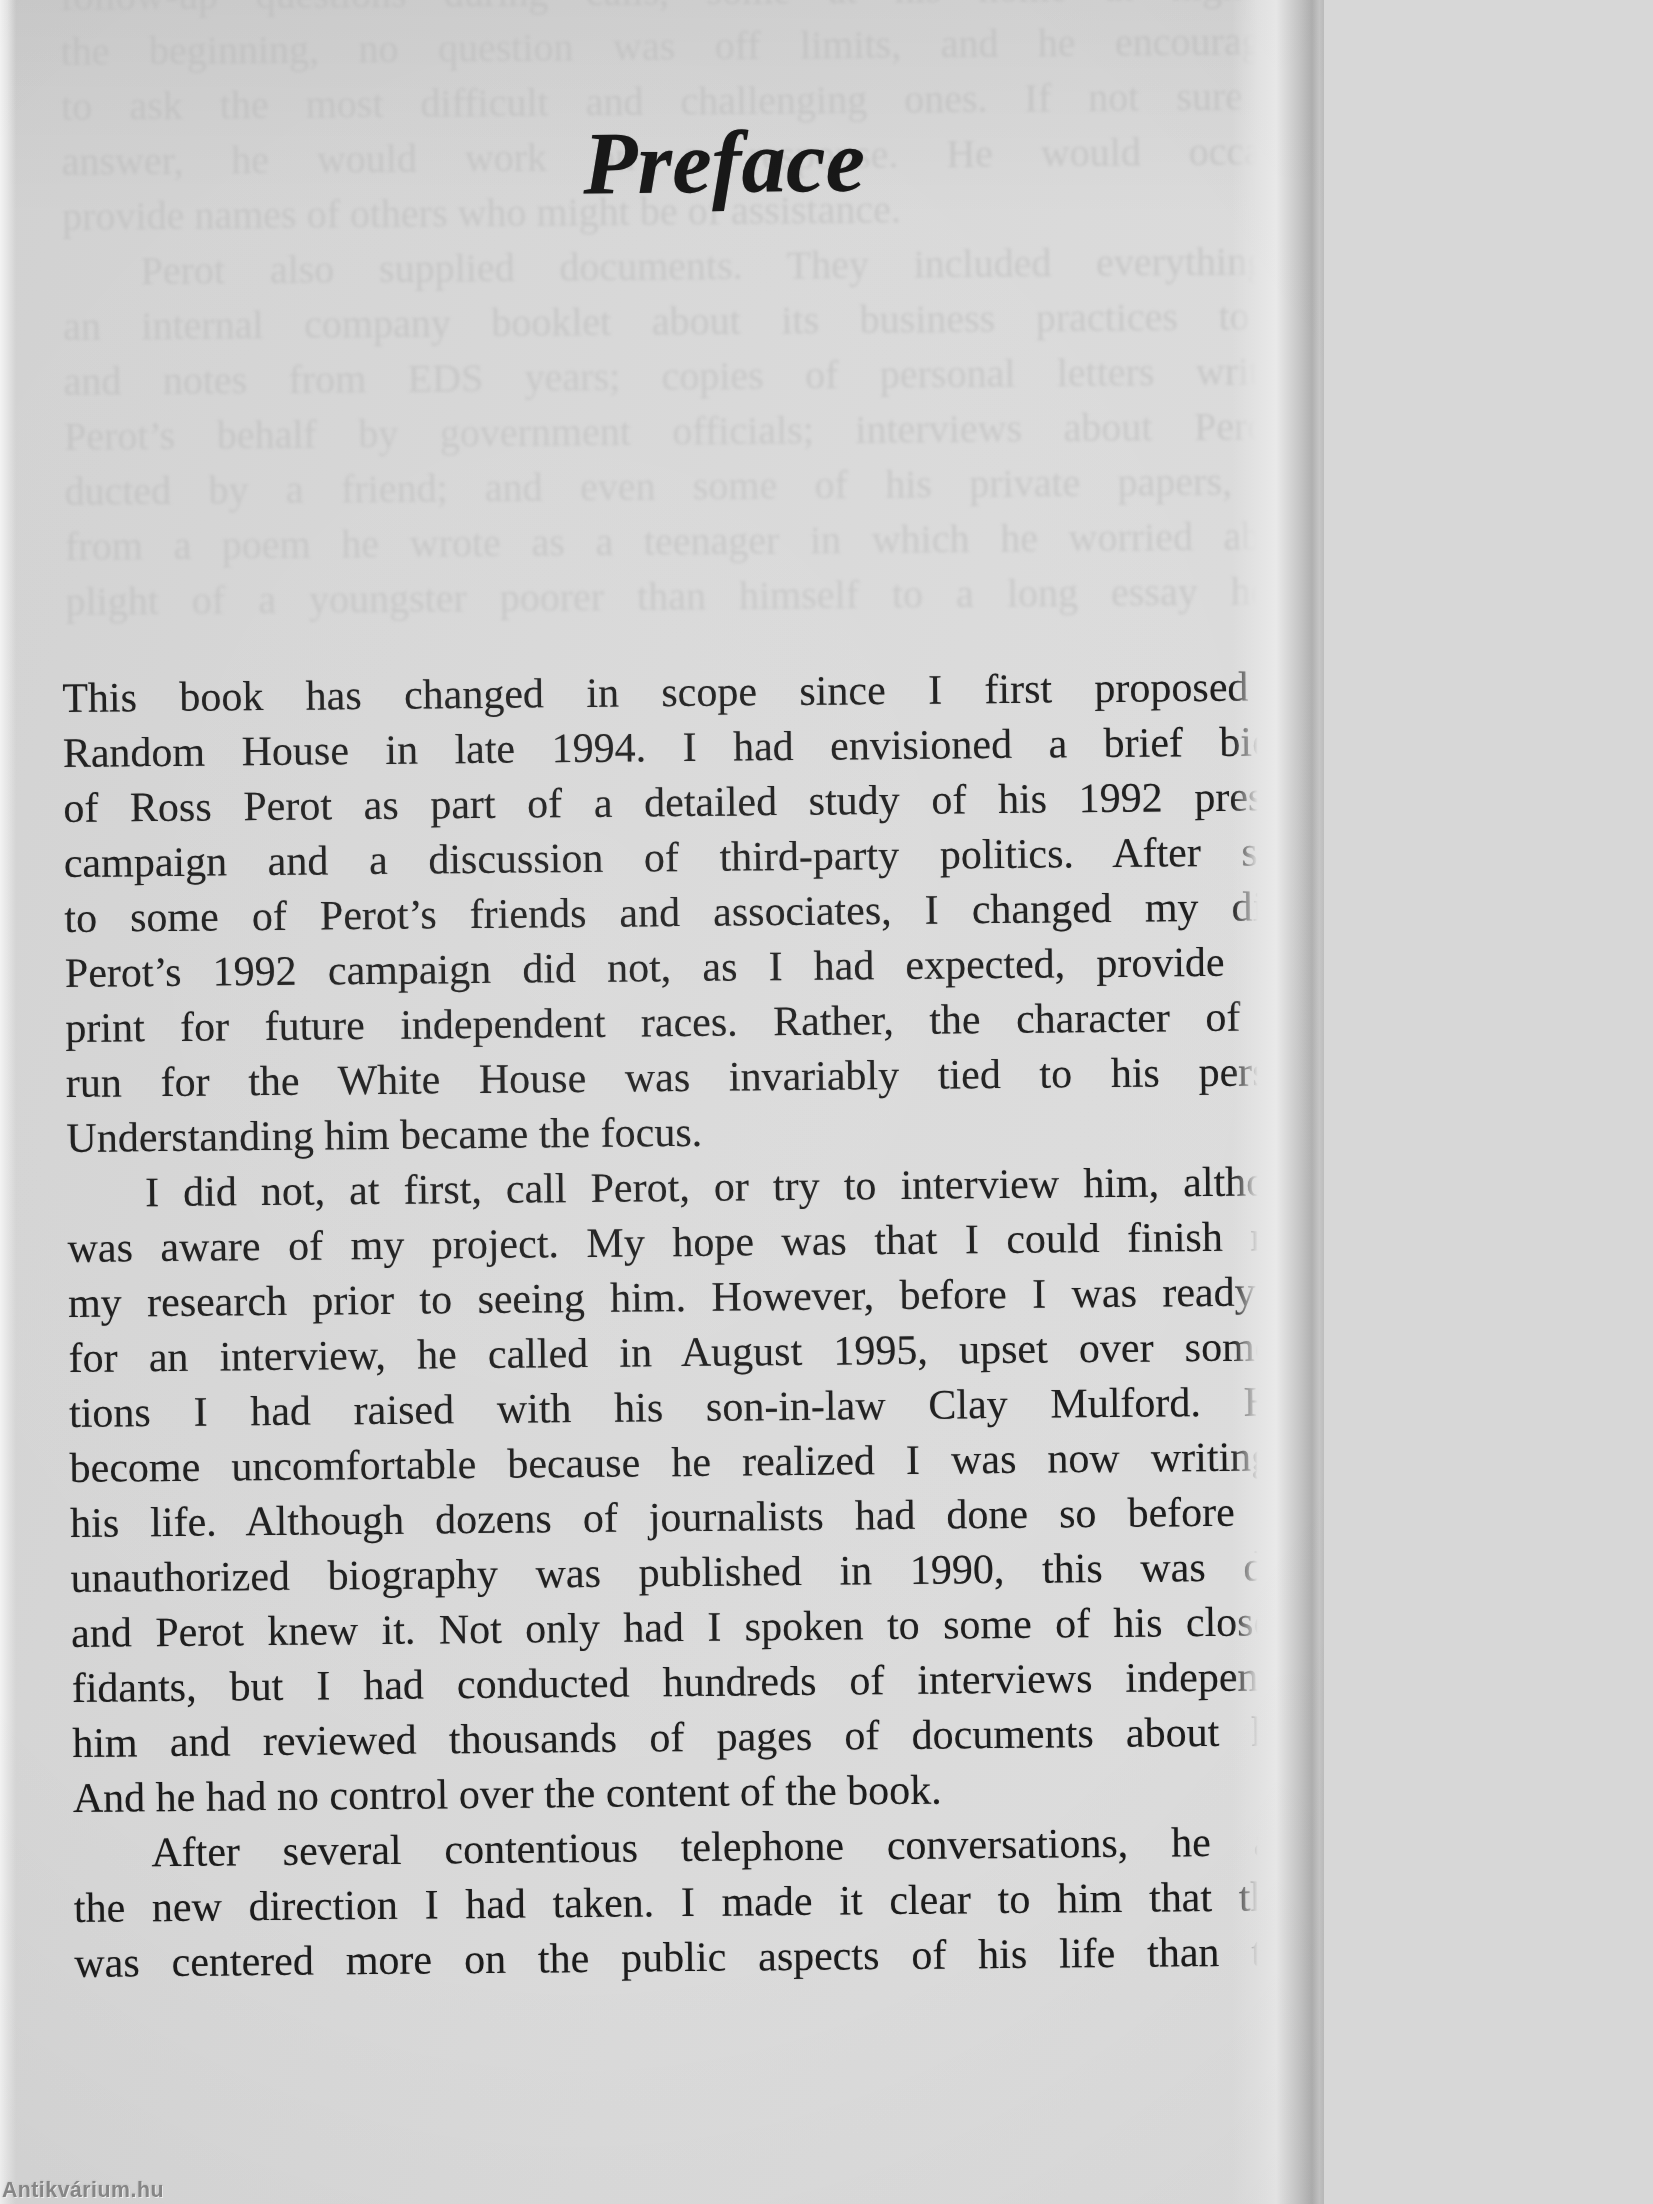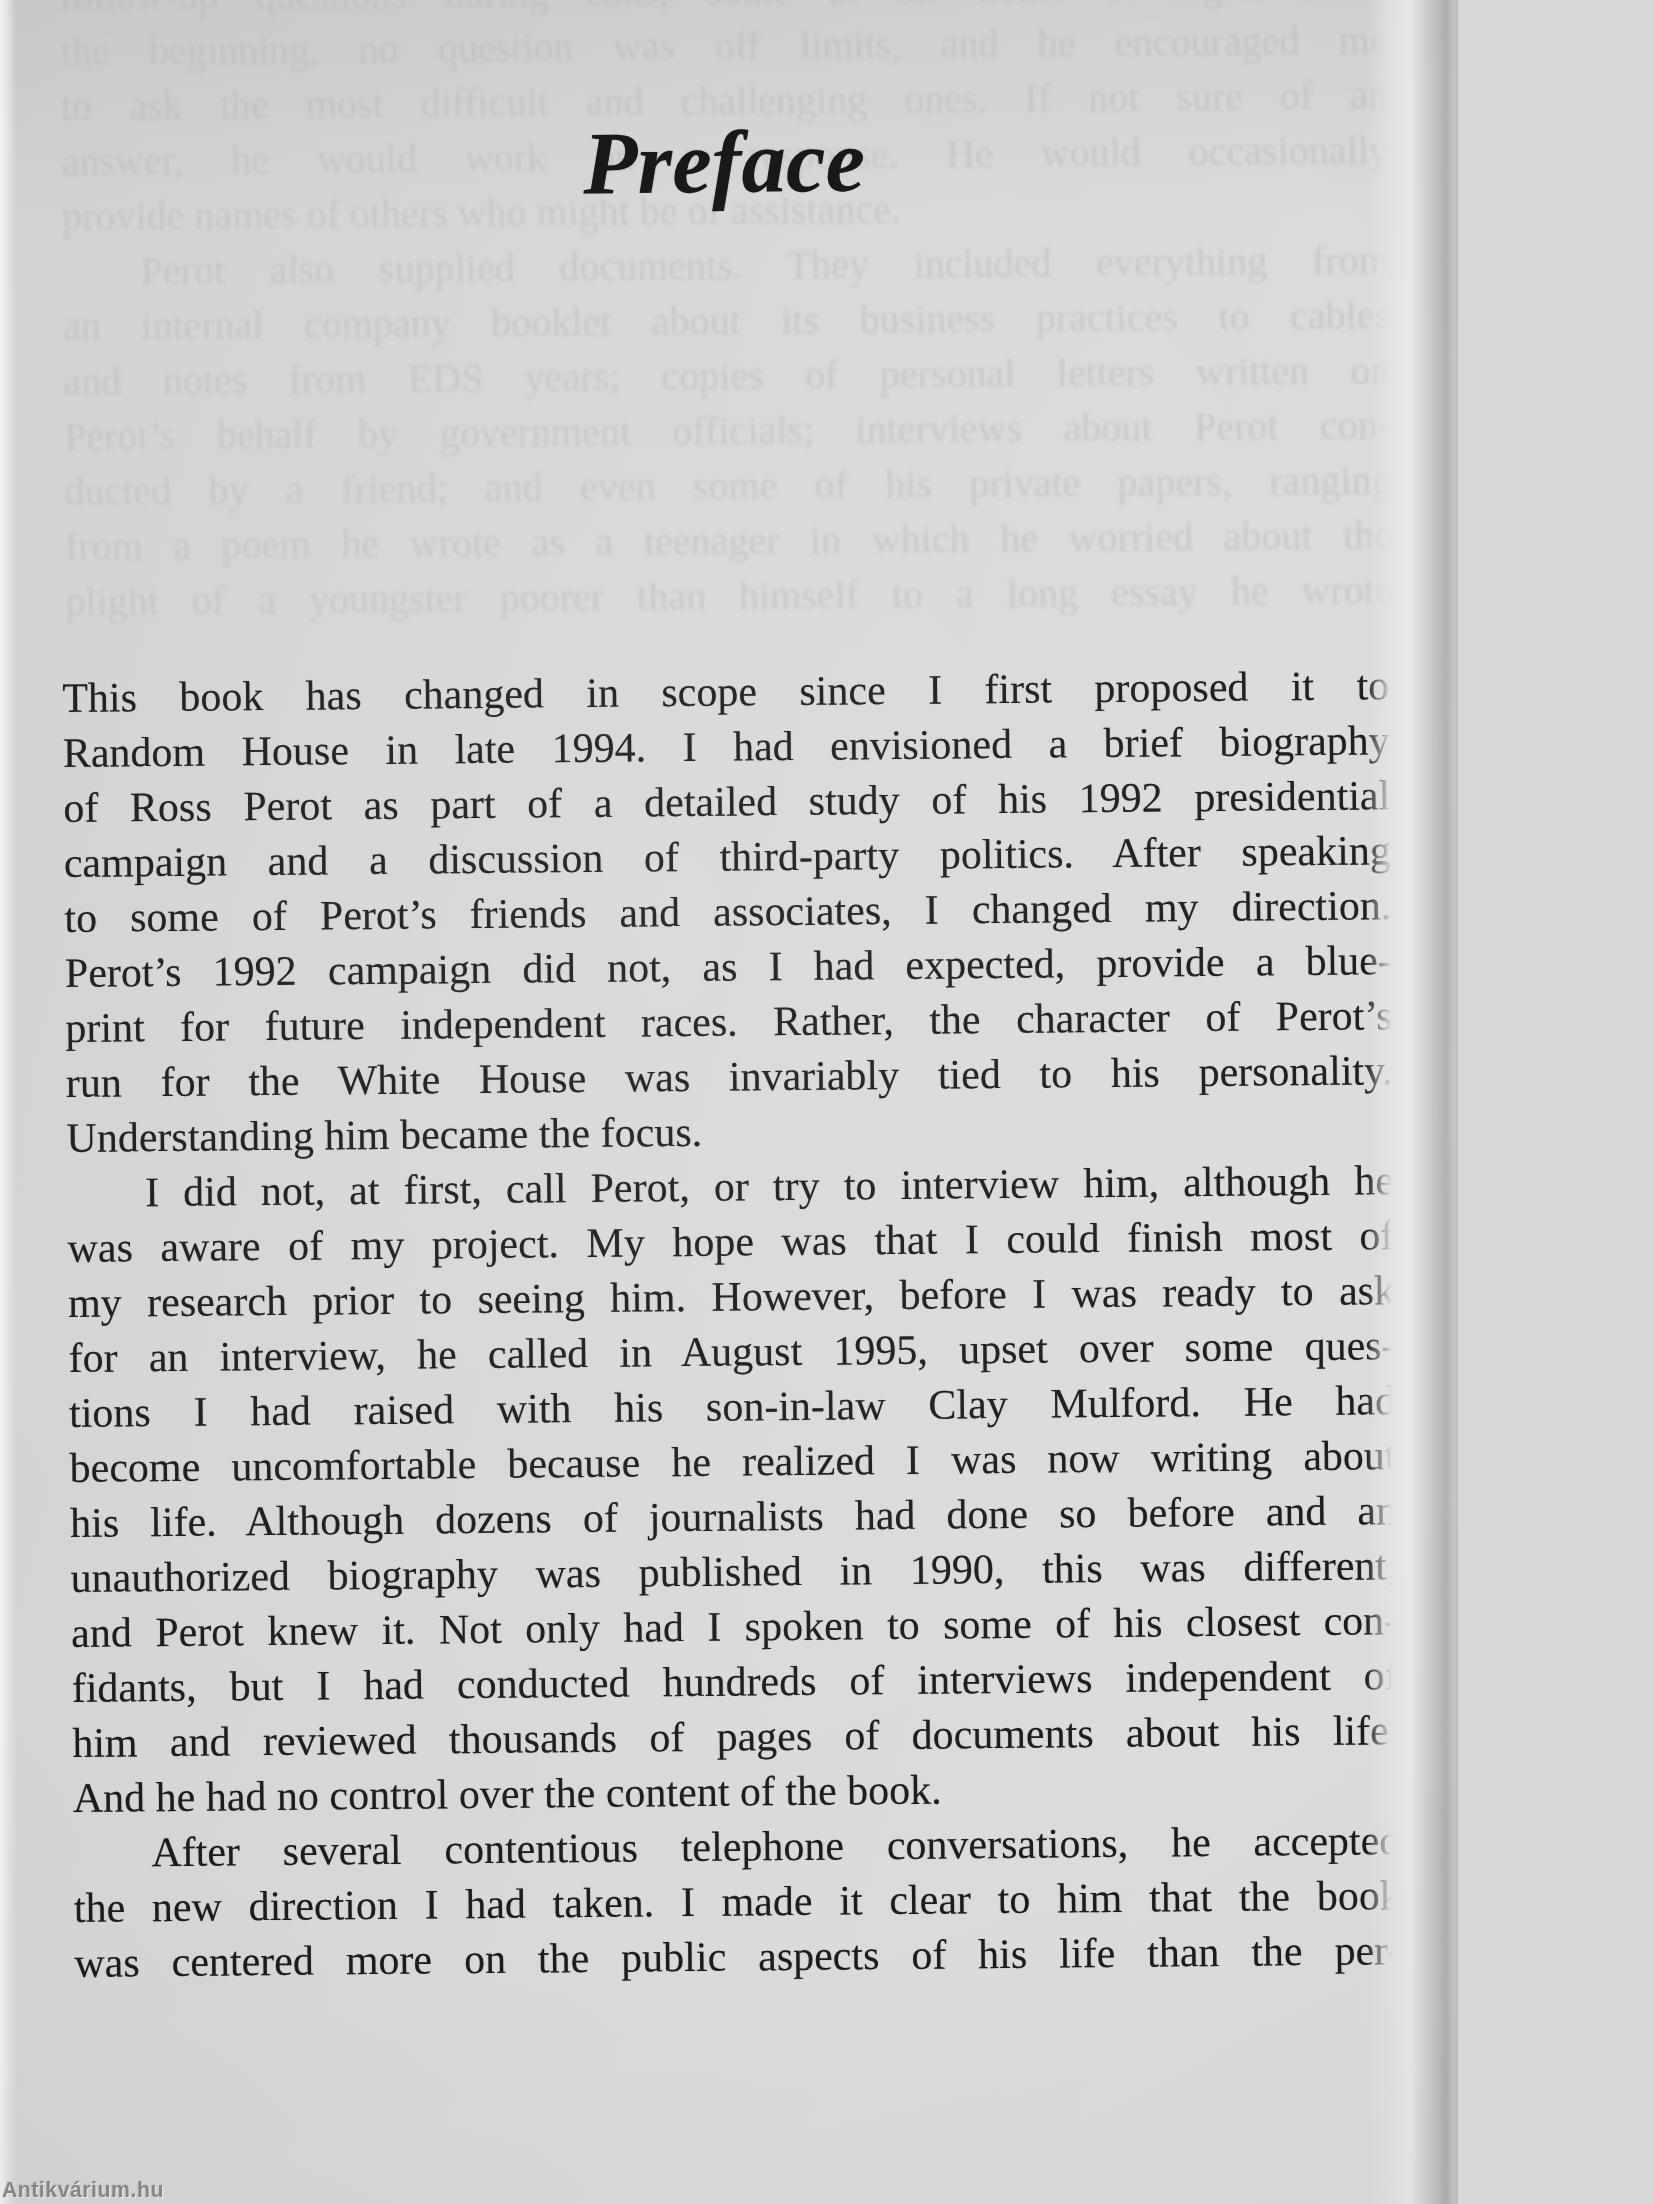--- a/index.html
+++ b/index.html
@@ -7,21 +7,21 @@
     padding: 0;
     width: 1654px;
     height: 2205px;
     overflow: hidden;
     background: #d7d7d7;
     font-family: "Liberation Serif", serif;
   }
 
   .page-photo {
     position: relative;
-    width: 1458px;
+    width: 1324px;
     height: 2205px;
     background:
       linear-gradient(180deg, rgba(0,0,0,0.045) 0%, rgba(0,0,0,0) 10%),
       linear-gradient(104deg, #d1d1d1 0%, #d6d6d6 30%, #dadada 60%, #dddddd 100%);
     overflow: hidden;
   }
 
   .vignette {
     position: absolute;
     inset: 0;

